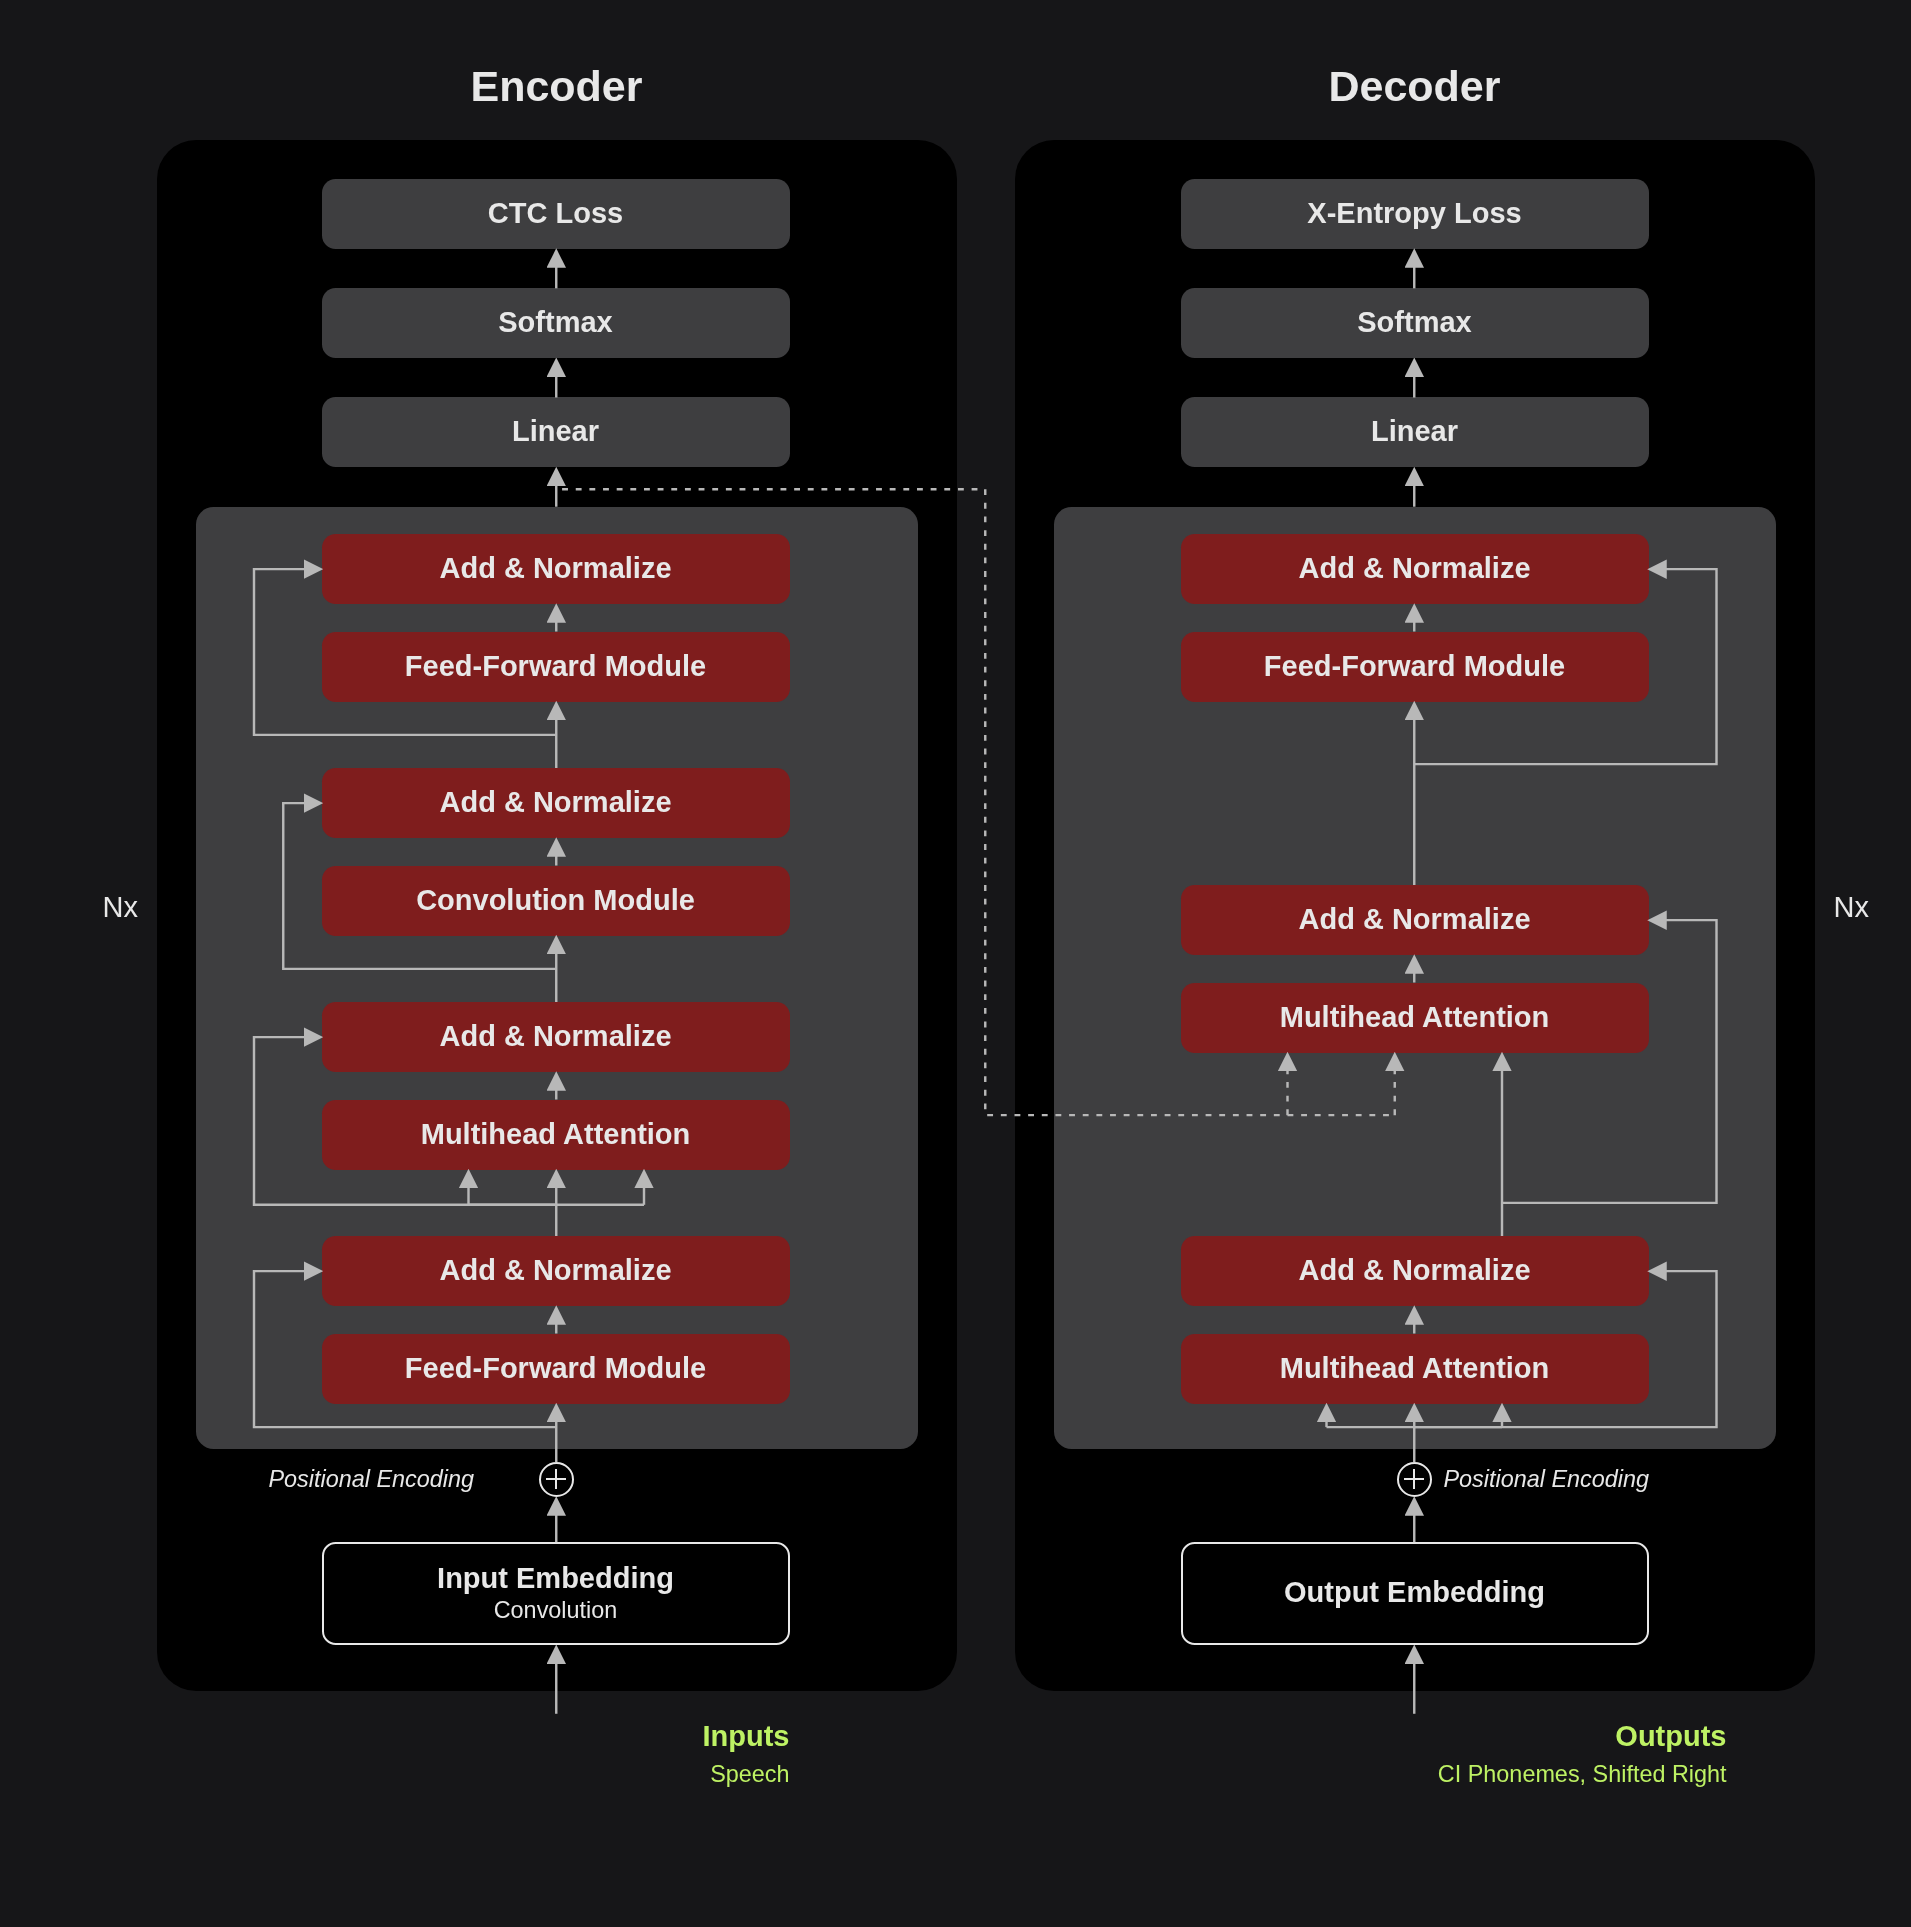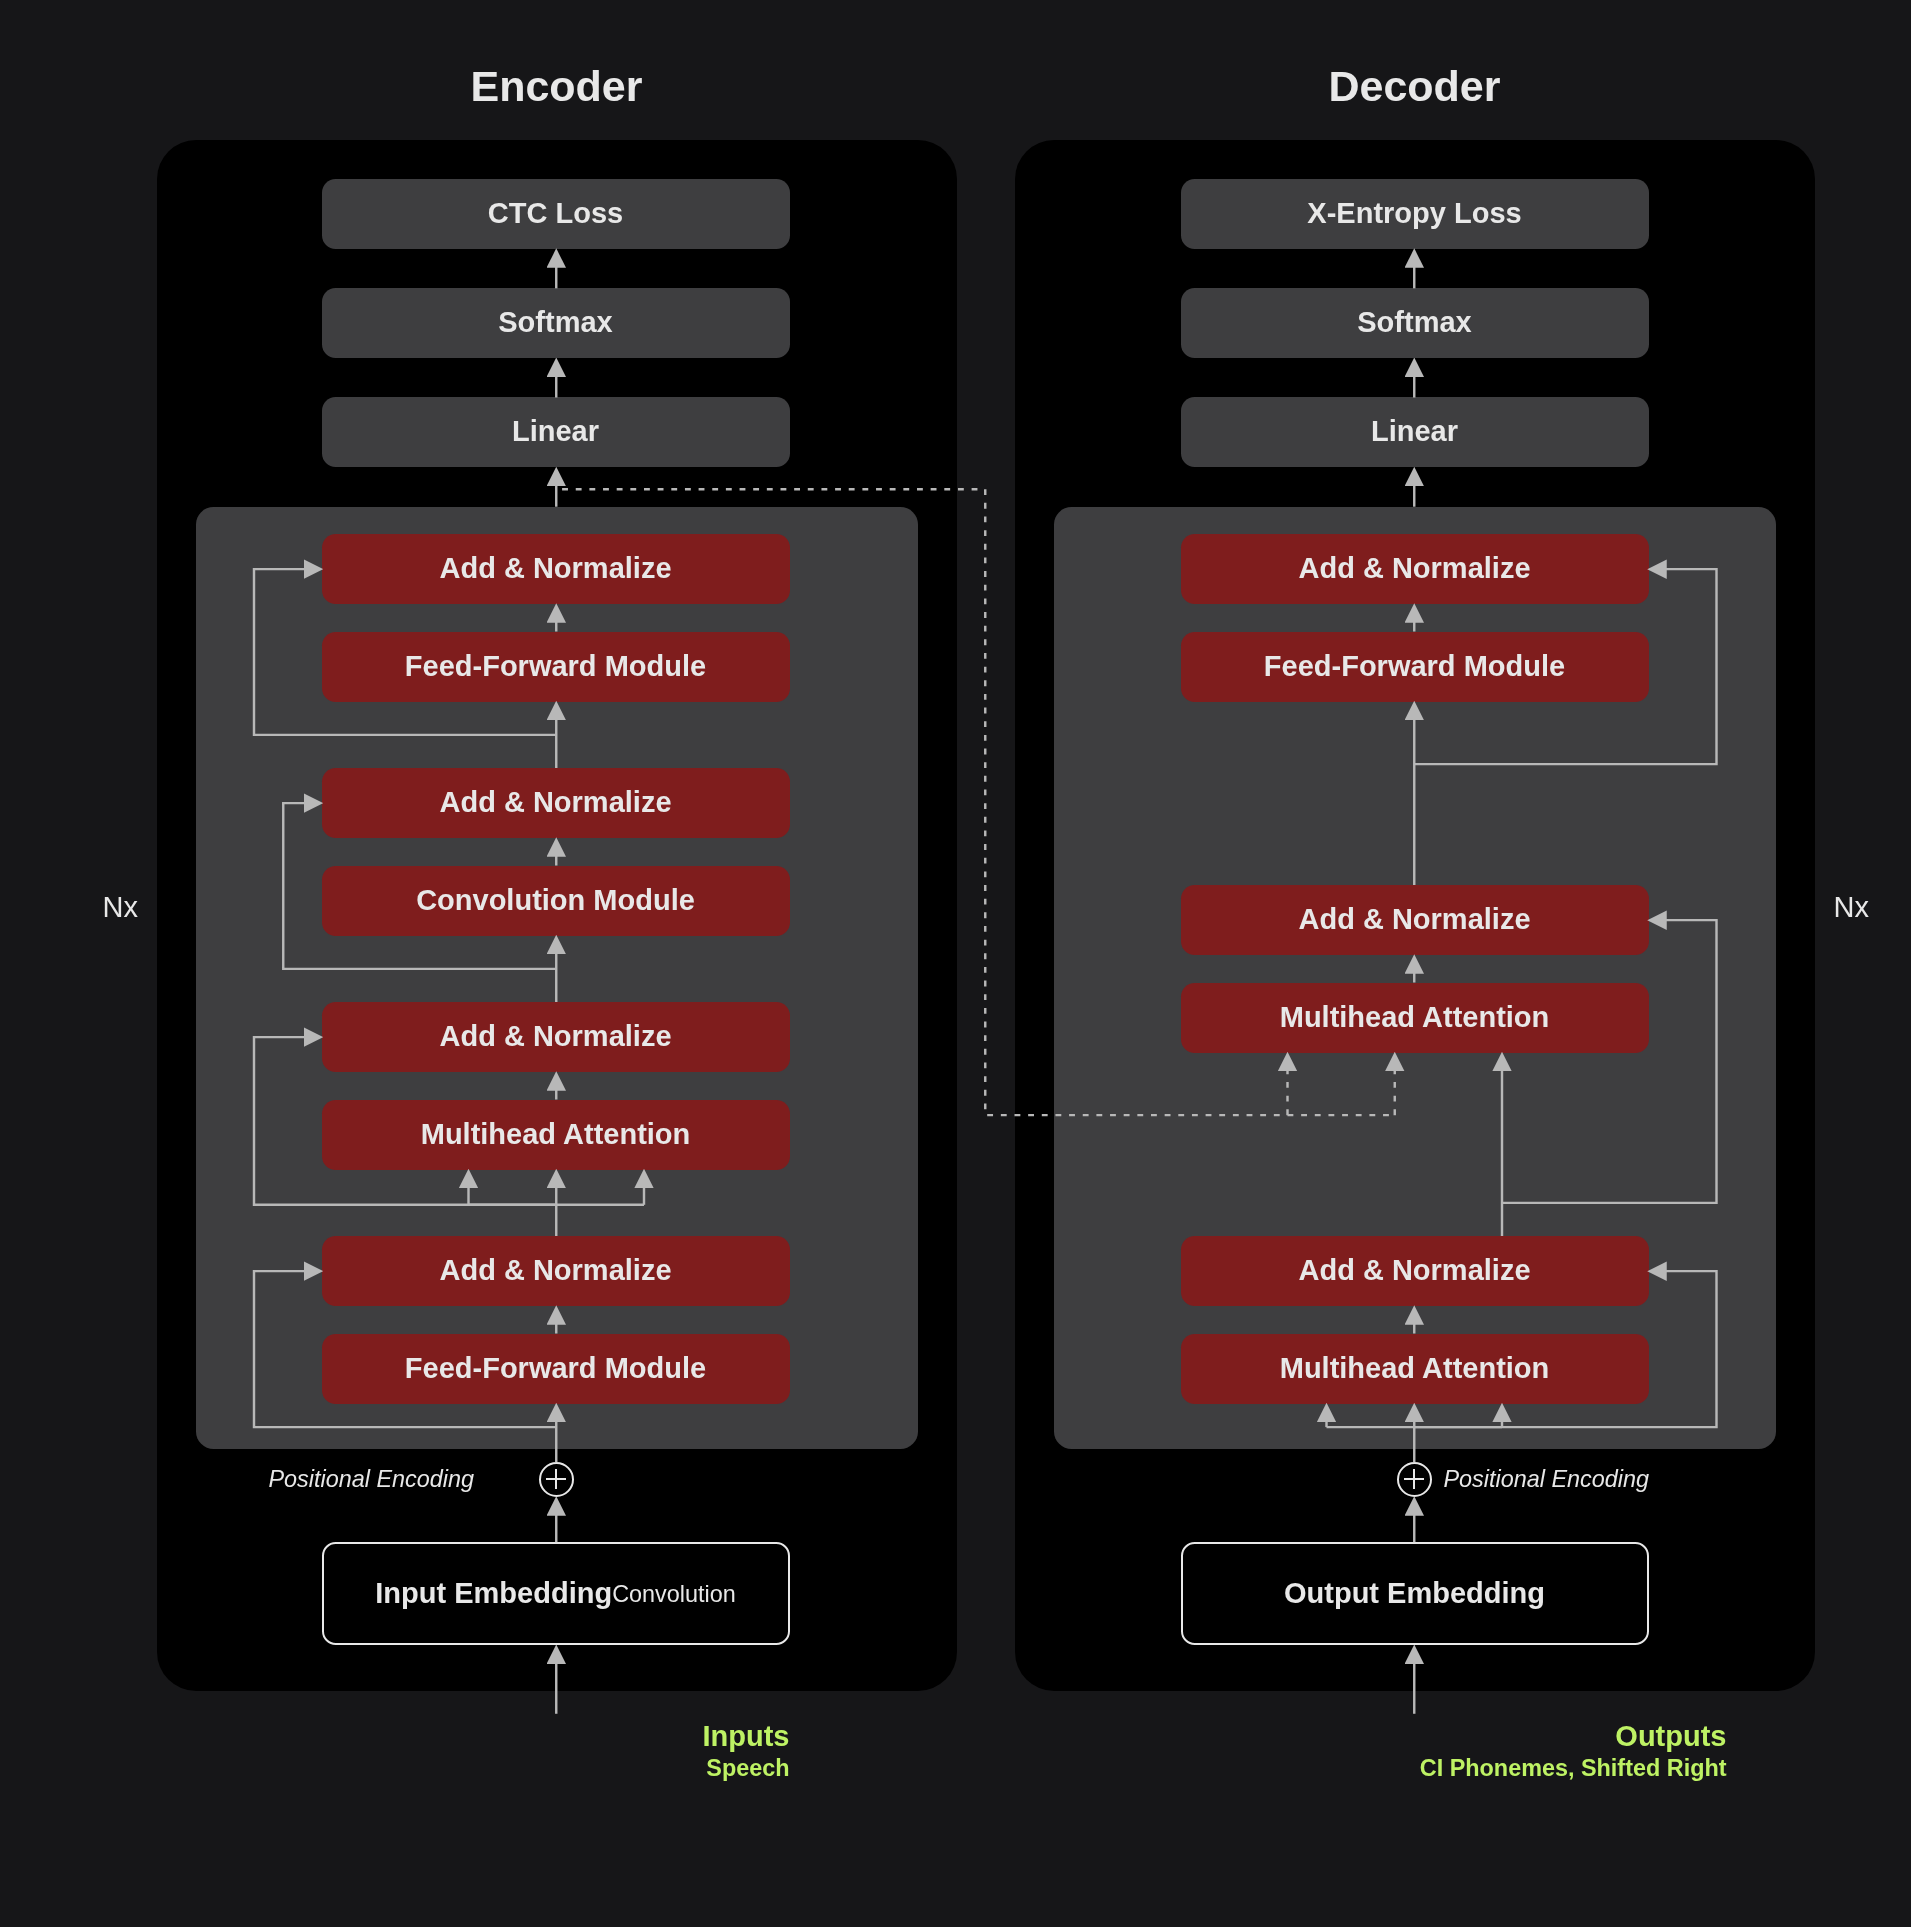--- a/index.html
+++ b/index.html
@@ -53,34 +53,34 @@
     color: #e8e8e8;
   }
   .block.gray { background: #3e3e40; height: 70px; }
   .block.dark { background: #7f1d1d; height: 70px; }
   .emb-box {
     position: absolute;
     border: 2.9px solid #e8e8e8;
     background: #000;
     border-radius: 13.7px;
     display: flex;
-    flex-direction: row;
+    flex-direction: column;
     align-items: center;
     justify-content: center;
     color: #e8e8e8;
   }
   .emb-box .big { font-size: 29px; font-weight: 600; }
   .emb-box .small { font-size: 23.4px; font-weight: 400; margin-top: 2px; }
   .io-label {
     position: absolute;
     text-align: right;
     color: #bef264;
   }
   .io-label .big { font-size: 29px; font-weight: 600; }
-  .io-label .small { font-size: 23.4px; font-weight: 700; margin-top: 2px; }
+  .io-label .small { font-size: 23.4px; font-weight: 400; margin-top: 8px; }
   .pe-label {
     position: absolute;
     font-size: 23.4px;
     color: #e8e8e8;
     font-weight: 400;
     font-style: italic;
   }
   .plus-circle {
     position: absolute;
     width: 35px; height: 35px;

